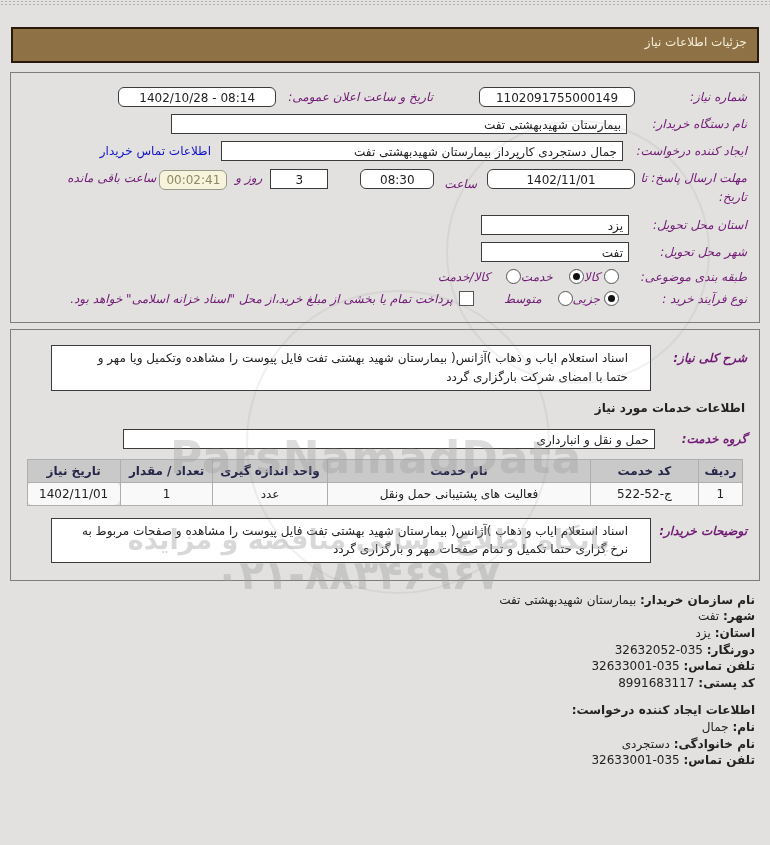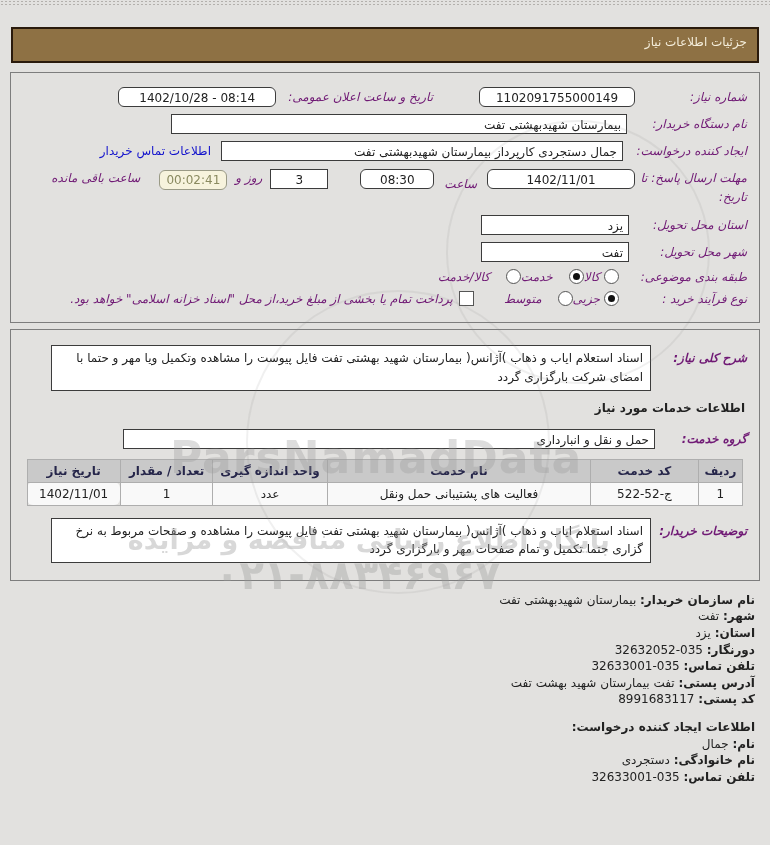--- a/index.html
+++ b/index.html
@@ -31,21 +31,21 @@
          background:#fff;display:inline-block;position:relative;
          margin-left:4px;flex:0 0 auto;}
   .radio.on::after{content:"";position:absolute;top:3px;left:3px;right:3px;bottom:3px;
          background:#111;border-radius:50%;}
   .checkbox{width:13px;height:13px;border:1px solid #555;background:#fff;
          display:inline-block;margin-left:6px;flex:0 0 auto;}
   .opt{margin-left:16px;}
   .cd{background:#f7f3dd;border:1px solid #9a9a86;color:#8a8a60;
       width:66px;height:18px;line-height:18px;text-align:center;}
   .big-box{background:#fff;border:1px solid #3c3c3c;min-height:40px;
-      padding:3px 7px;line-height:1.55;white-space:normal;box-sizing:border-box;}
+      padding:3px 22px;line-height:1.55;white-space:normal;box-sizing:border-box;}
   .section-title{font-weight:bold;margin:10px 2px 4px 2px;}
   table.svc{width:99%;margin:10px auto 12px auto;border-collapse:collapse;border:1px solid #858585;}
   table.svc th,table.svc td{border:1px solid #aeaeae;padding:4px 6px;font-size:12px;}
   table.svc th{background:#c9c9c9;font-weight:bold;color:#26264a;}
   table.svc td{background:#f9f9f9;text-align:center;}
   .contact{margin:12px 15px 0 15px;line-height:1.3;}
   .contact .line{margin:1px 0;}
   
   .wm{position:absolute;pointer-events:none;color:#9a9a9a;z-index:6;}
   .wm-latin{top:432px;left:170px;font-size:44px;font-weight:bold;opacity:.33;direction:ltr;letter-spacing:1px;}
@@ -81,21 +81,21 @@
   </div>
 
   <div class="row-top">
     <span class="lbl" style="width:112px;white-space:normal;line-height:1.6">مهلت ارسال پاسخ: تا تاریخ:</span>
     <span class="tb center ltr" style="width:148px">1402/11/01</span>
     <span class="lbl" style="margin:8px 10px 0 10px">ساعت</span>
     <span class="tb center ltr" style="width:74px">08:30</span>
     <span class="tb center" style="width:58px;margin-right:32px">3</span>
     <span class="lbl" style="margin:2px 8px 0 8px">روز و</span>
     <span class="cd ltr" style="margin-top:1px">00:02:41</span>
-    <span class="lbl" style="margin:2px 19px 0 0">ساعت باقی مانده</span>
+    <span class="lbl" style="margin:2px 3px 0 0">ساعت باقی مانده</span>
   </div>
 
   <div class="row">
     <span class="lbl" style="width:118px">استان محل تحویل:</span>
     <span class="tb" style="width:148px">یزد</span>
   </div>
 
   <div class="row">
     <span class="lbl" style="width:118px">شهر محل تحویل:</span>
     <span class="tb" style="width:148px">تفت</span>
@@ -166,21 +166,20 @@
   </div>
 
 </div>
 
 <div class="contact">
   <div class="line"><b>نام سازمان خریدار:</b> <span>بیمارستان شهیدبهشتی تفت</span></div>
   <div class="line"><b>شهر:</b> <span>تفت</span></div>
   <div class="line"><b>استان:</b> <span>یزد</span></div>
   <div class="line"><b>دورنگار:</b> <span class="ltr">32632052-035</span></div>
   <div class="line"><b>تلفن تماس:</b> <span class="ltr">32633001-035</span></div>
-  <div class="line"><b>آدرس پستی:</b> <span>تفت بیمارستان شهید بهشت تفت</span></div>
   <div class="line"><b>کد پستی:</b> <span class="ltr">8991683117</span></div>
 </div>
 
 <div class="contact">
   <div class="line bold">اطلاعات ایجاد کننده درخواست:</div>
   <div class="line"><b>نام:</b> <span>جمال</span></div>
   <div class="line"><b>نام خانوادگی:</b> <span>دستجردی</span></div>
   <div class="line"><b>تلفن تماس:</b> <span class="ltr">32633001-035</span></div>
 </div>
 

